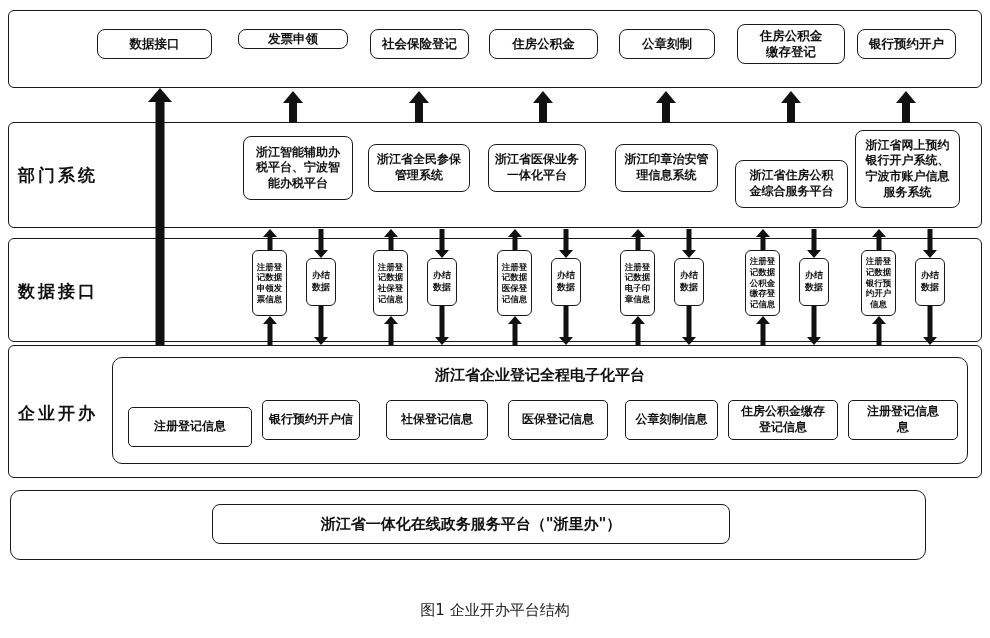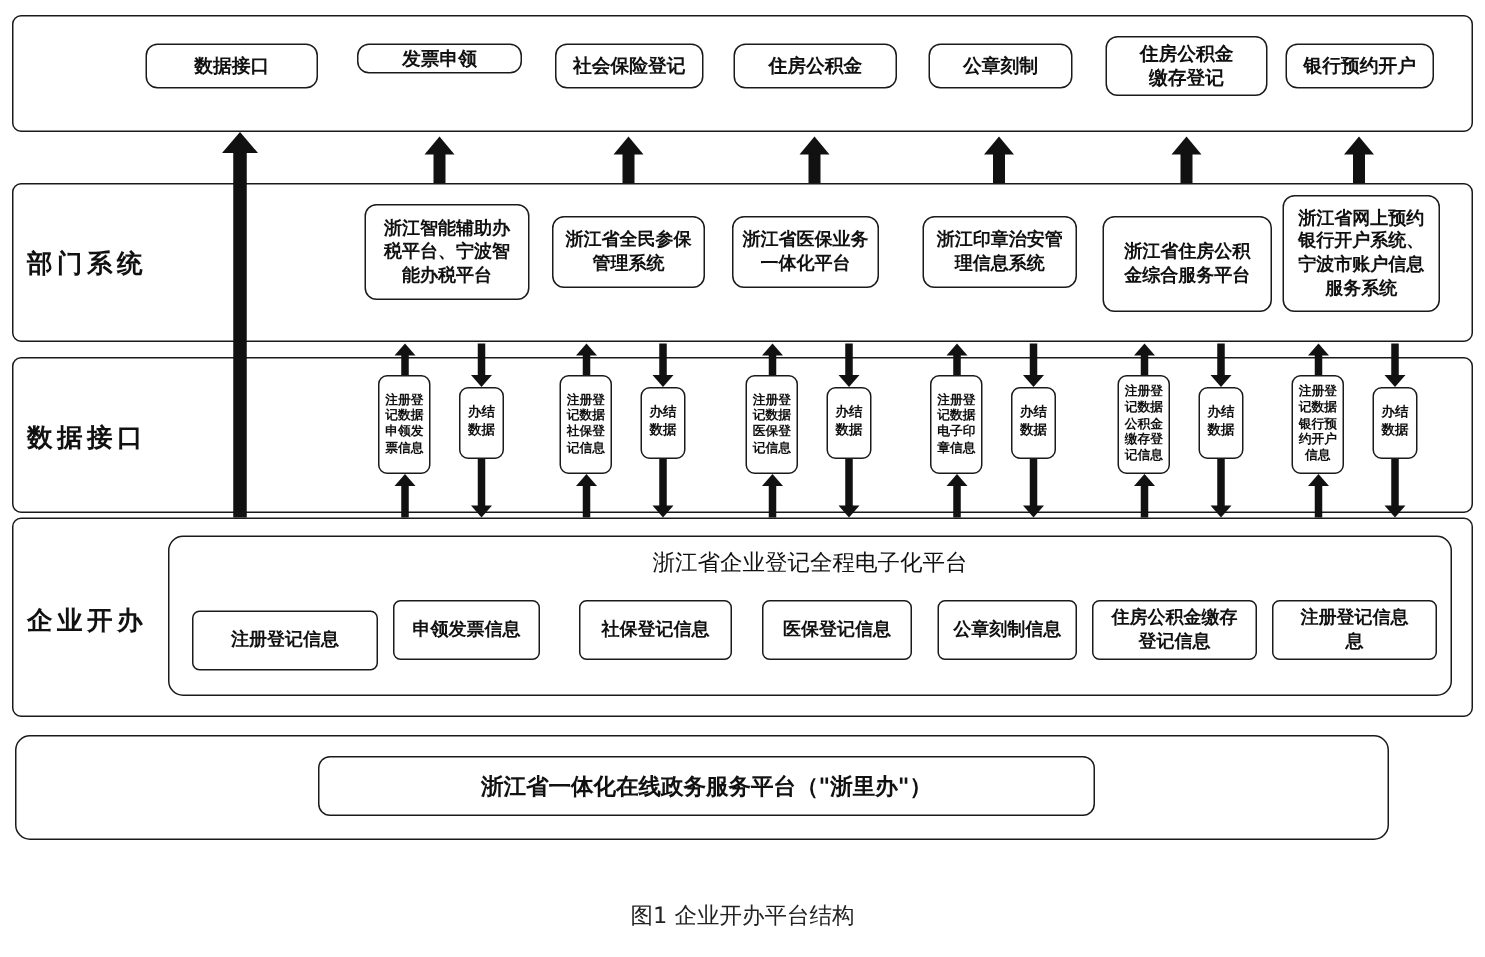--- a/index.html
+++ b/index.html
@@ -34,21 +34,21 @@
     padding:1px 2px;
   }
   .svc  { font-size:12.5px; line-height:1.25; }
   .dept { font-size:12px;  line-height:1.3; }
   .tiny { font-size:8.5px; line-height:1.25; border-radius:6px; }
   .tiny2{ font-size:9px;   line-height:1.3;  border-radius:6px; }
   .item { font-size:12px;  line-height:1.3;  border-radius:5px; }
   .platform-box { border-radius:10px; z-index:2; }
   .platform-title {
     position:absolute; left:112px; top:366px; width:856px;
-    text-align:center; font-weight:400; font-size:15px; z-index:3;
+    text-align:center; font-weight:700; font-size:15px; z-index:3;
   }
   .inner-bottom { font-size:15px; border-radius:8px; }
   .layer-label {
     position:absolute; left:18px; font-size:17px; font-weight:700;
     letter-spacing:3px; z-index:3;
   }
   .caption {
     position:absolute; left:0; top:601px; width:990px;
     text-align:center; font-size:15px; color:#222; z-index:3;
     font-weight:400;
@@ -123,21 +123,21 @@
 
 <div class="box dept" style="left:243px;top:136px;width:110px;height:64px">浙江智能辅助办
 税平台、宁波智
 能办税平台</div>
 <div class="box dept" style="left:368px;top:144px;width:102px;height:48px">浙江省全民参保
 管理系统</div>
 <div class="box dept" style="left:488px;top:144px;width:98px;height:48px">浙江省医保业务
 一体化平台</div>
 <div class="box dept" style="left:615px;top:144px;width:103px;height:48px">浙江印章治安管
 理信息系统</div>
-<div class="box dept" style="left:735px;top:144px;width:113px;height:64px">浙江省住房公积
+<div class="box dept" style="left:735px;top:160px;width:113px;height:48px">浙江省住房公积
 金综合服务平台</div>
 <div class="box dept" style="left:855px;top:130px;width:105px;height:78px">浙江省网上预约
 银行开户系统、
 宁波市账户信息
 服务系统</div>
 
 <div class="box tiny" style="left:252px;top:250px;width:35px;height:66px">注册登
 记数据
 申领发
 票信息</div>
@@ -273,21 +273,21 @@
     <i class="head"></i>
   </div>
 <div class="arrow down" style="left:923px;top:306px;height:39px">
     <i class="shaft"></i>
     <i class="head"></i>
   </div>
 
 <div class="box platform-box" style="left:112px;top:357px;width:856px;height:107px"></div>
 <div class="platform-title">浙江省企业登记全程电子化平台</div>
 <div class="box item" style="left:128px;top:407px;width:124px;height:40px">注册登记信息</div>
-<div class="box item" style="left:262px;top:400px;width:98px;height:40px">申领发票信息</div>
+<div class="box item" style="left:262px;top:400px;width:98px;height:40px">银行预约开户信</div>
 <div class="box item" style="left:386px;top:400px;width:102px;height:40px">社保登记信息</div>
 <div class="box item" style="left:508px;top:400px;width:100px;height:40px">医保登记信息</div>
 <div class="box item" style="left:625px;top:400px;width:93px;height:40px">公章刻制信息</div>
 <div class="box item" style="left:728px;top:400px;width:110px;height:40px">住房公积金缴存
 登记信息</div>
 <div class="box item" style="left:848px;top:400px;width:110px;height:40px">注册登记信息
 息</div>
 
 <div class="box inner-bottom" style="left:212px;top:504px;width:518px;height:40px">浙江省一体化在线政务服务平台（"浙里办"）</div>
 

